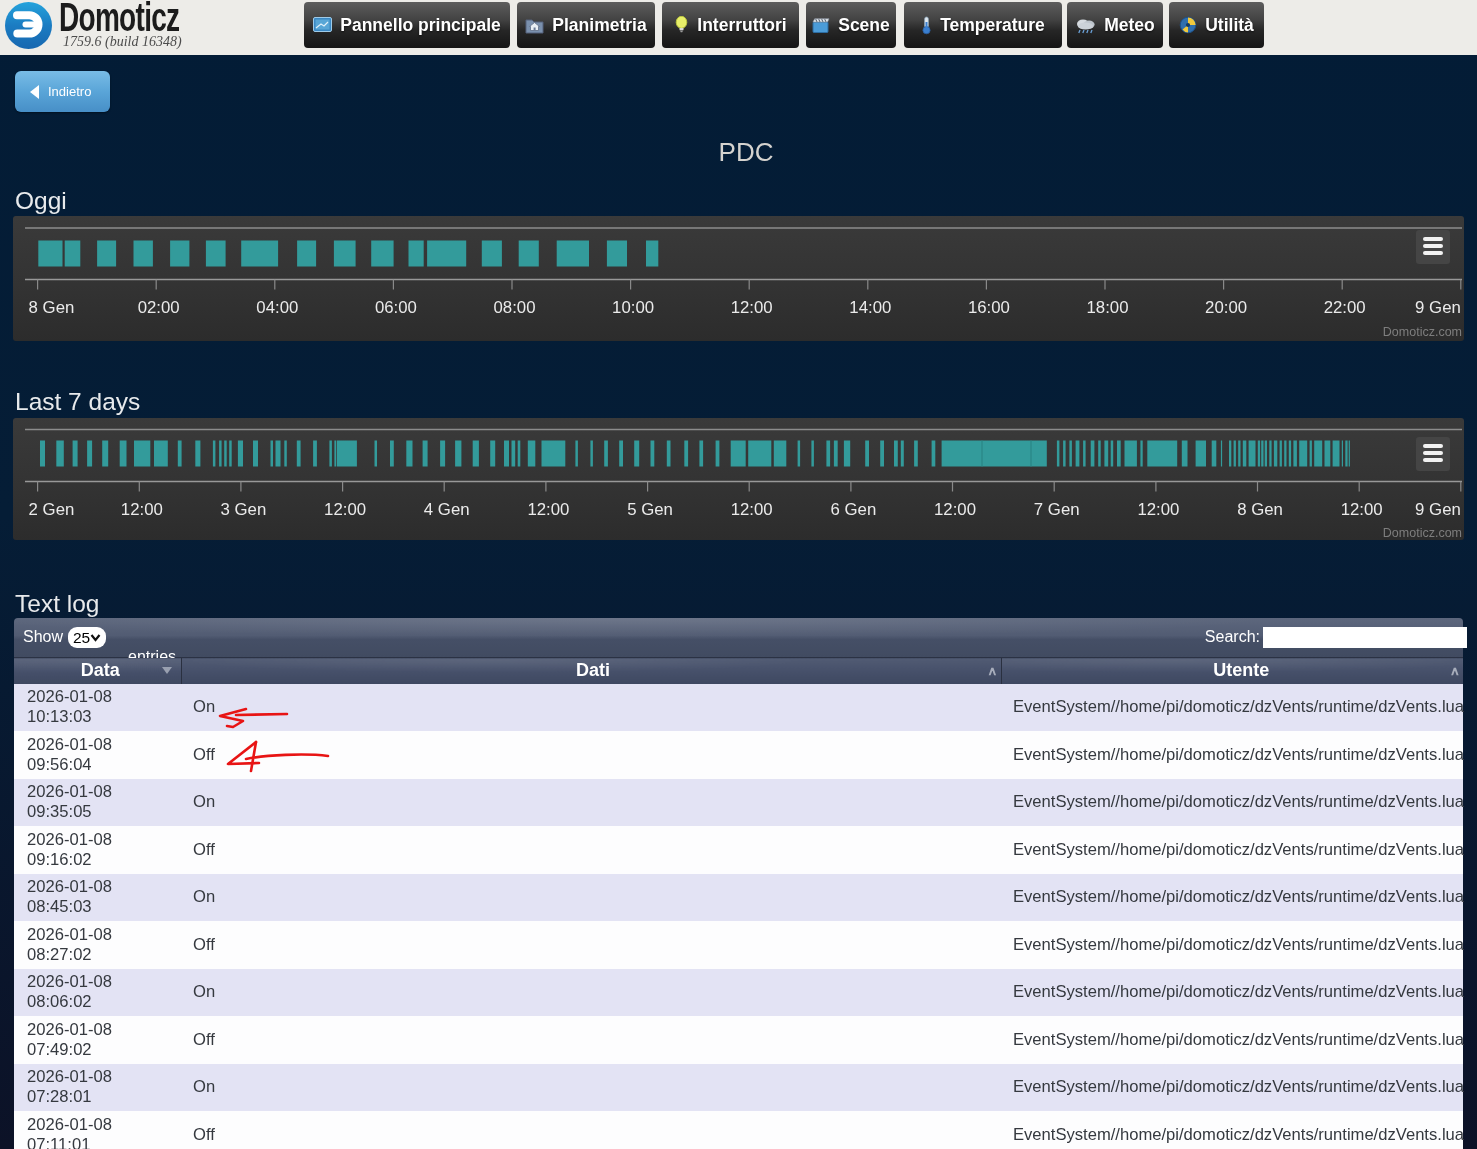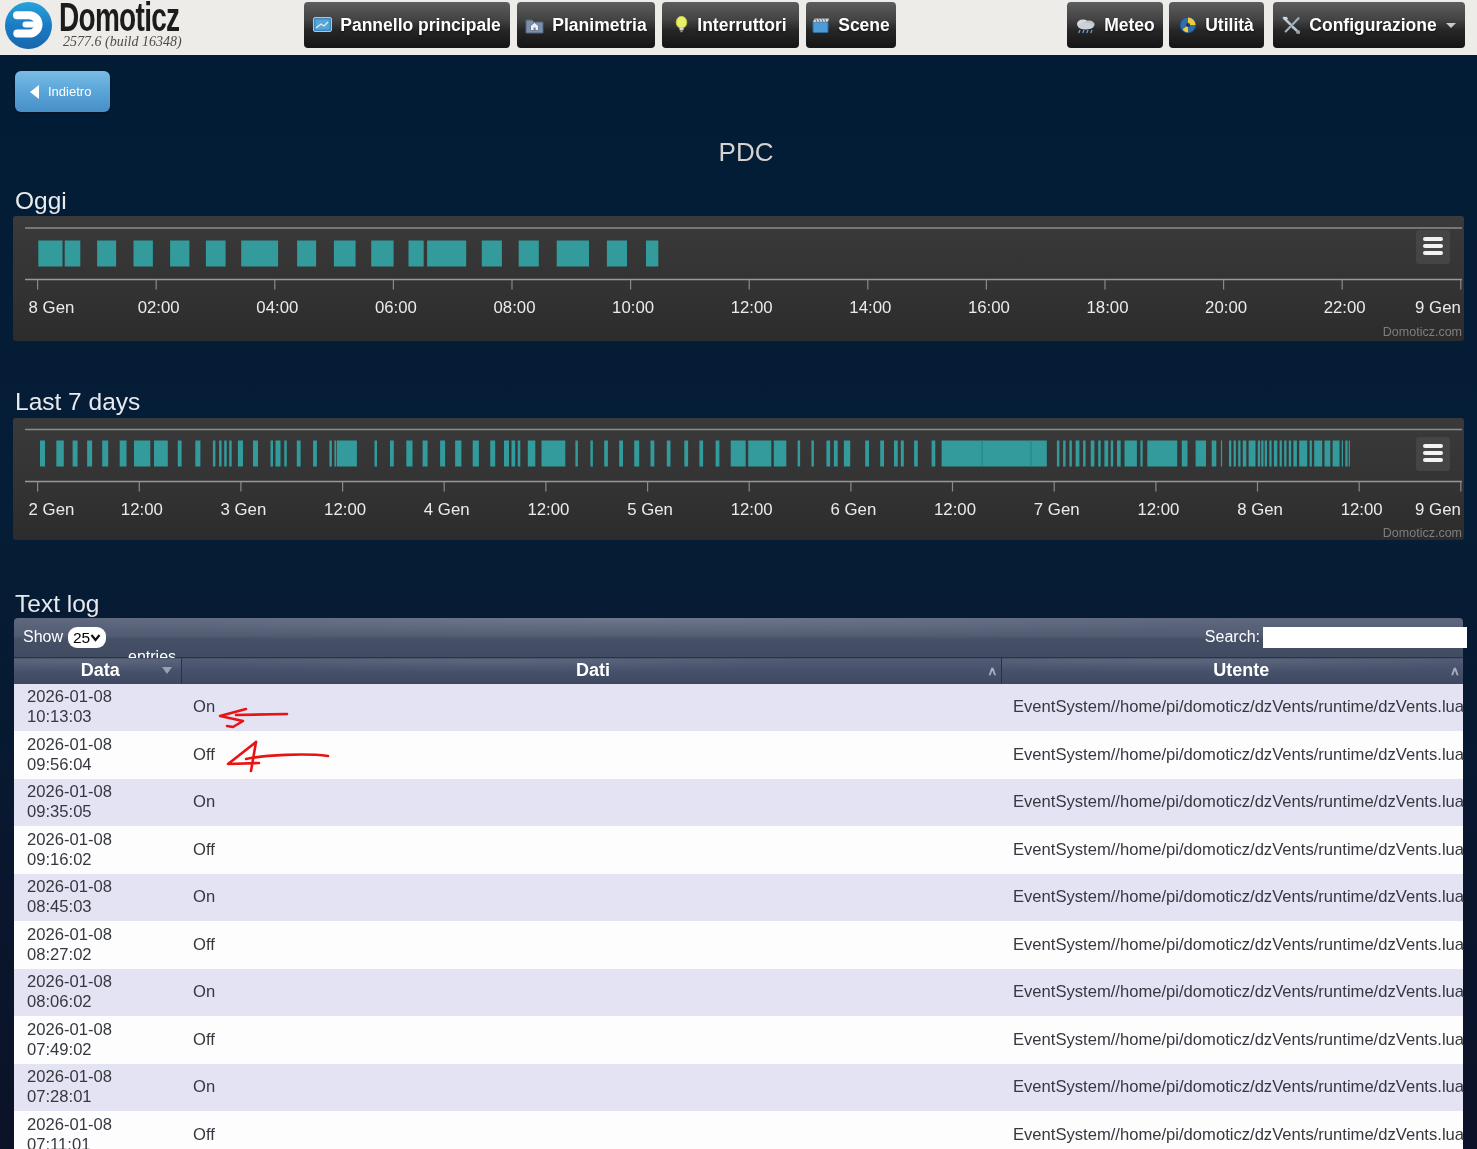--- a/index.html
+++ b/index.html
@@ -52,21 +52,21 @@
       <stop offset="0" stop-color="#25a3dc"></stop>
           <stop offset="0.5" stop-color="#1b7cc2"></stop>
           <stop offset="1" stop-color="#1767b0"></stop>
     </linearGradient>
       </defs>
     <circle cx="23.5" cy="23.5" r="23.5" fill="url(#lg)"></circle>
     <path d="M12 13.2 L24.3 13.2 A9.2 9.2 0 0 1 24.3 31.6 L12.3 31.6" fill="none" stroke="#fff" stroke-width="8" stroke-linecap="round"></path>
     <path d="M20.5 22.4 L28 22.4" fill="none" stroke="#fff" stroke-width="6" stroke-linecap="round"></path>
   </svg>
   <div class="lname">Domoticz</div>
-  <div class="lbuild">2577.6 (build 16348)</div>
+  <div class="lbuild">1759.6 (build 16348)</div>
 <div class="nbtn" style="left:304px;width:206px">
       <span class="nic">
         <svg width="19" height="17" viewBox="0 0 19 17">
           <rect x="0.5" y="0.5" width="18" height="14" rx="1.5" fill="#3b88c3" stroke="#9fcbe8"></rect>
           <rect x="2.5" y="2.5" width="14" height="10" fill="#58a6d6"></rect>
           <path d="M3 11 L8 7 L11 9 L15 5" stroke="#dff0fa" stroke-width="1.2" fill="none"></path>
         </svg>
       </span>
       <span class="nlabel">Pannello principale</span>
     </div>
@@ -92,20 +92,30 @@
     </div>
 <div class="nbtn" style="left:806px;width:90px">
       <span class="nic">
         <svg width="18" height="17" viewBox="0 0 18 17">
           <rect x="1" y="5" width="15" height="10.5" rx="1" fill="#4b9cd8" stroke="#2d6da2"></rect>
           <path d="M1 5 L15.5 5 L17 1.8 L2.7 1.8 z" fill="#e9eef2" stroke="#8b97a5" stroke-width="0.7"></path>
           <path d="M3.6 2.2 l1.5 2.6 M6.6 2.2 l1.5 2.6 M9.6 2.2 l1.5 2.6 M12.6 2.2 l1.5 2.6" stroke="#5a6572" stroke-width="1.1"></path>
         </svg>
       </span>
       <span class="nlabel">Scene</span>
+    </div>
+<div class="nbtn" style="left:904px;width:158px">
+      <span class="nic">
+        <svg width="11" height="19" viewBox="0 0 11 19">
+          <rect x="3.6" y="1" width="3.8" height="11" rx="1.9" fill="#dfe8ef" stroke="#8aa2b5" stroke-width="0.8"></rect>
+          <circle cx="5.5" cy="14.2" r="3.6" fill="#3a7fd0" stroke="#2a5d9e" stroke-width="0.8"></circle>
+          <rect x="4.5" y="6" width="2" height="7" fill="#3a7fd0"></rect>
+        </svg>
+      </span>
+      <span class="nlabel">Temperature</span>
     </div>
 <div class="nbtn" style="left:1067px;width:96px">
       <span class="nic">
         <svg width="21" height="18" viewBox="0 0 21 18">
           <ellipse cx="8" cy="8" rx="6" ry="4.6" fill="#d6dbe0"></ellipse>
           <ellipse cx="14" cy="8.6" rx="5.6" ry="4" fill="#bdc4cb"></ellipse>
           <ellipse cx="10.5" cy="10" rx="7.5" ry="3.6" fill="#ccd2d8"></ellipse>
           <path d="M5 14 l-1.2 3 M9 14 l-1.2 3 M13 14 l-1.2 3 M17 14 l-1.2 3" stroke="#6aa1d8" stroke-width="1.3"></path>
         </svg>
       </span>
@@ -114,32 +124,20 @@
 <div class="nbtn" style="left:1169px;width:95px">
       <span class="nic">
         <svg width="18" height="18" viewBox="0 0 18 18">
           <circle cx="9" cy="9" r="7.8" fill="#2f6fae" stroke="#1d4f86"></circle>
           <path d="M9 1.5 A7.6 7.6 0 0 1 16.6 9 L9 9 z" fill="#f0c93c"></path>
           <path d="M3.5 13.5 A7.6 7.6 0 0 0 9 16.6 L9 9 z" fill="#f0c93c"></path>
           <circle cx="9" cy="9" r="2.1" fill="#123b66"></circle>
         </svg>
       </span>
       <span class="nlabel">Utilità</span>
-    </div>
-<div class="nbtn" style="left:1273px;width:192px">
-      <span class="nic">
-        <svg width="19" height="18" viewBox="0 0 19 18">
-          <path d="M2 2 l6.2 6.2 M10.8 11 l5.8 5.4" stroke="#b9c6d2" stroke-width="2.6" stroke-linecap="round"></path>
-          <path d="M16.5 2.2 l-12.8 13.2" stroke="#9fb0bf" stroke-width="2.2" stroke-linecap="round"></path>
-          <path d="M1.6 1.6 l2.8 -0.9 1.6 1.6 -2.1 2.1 -1.6 -1.6 z" fill="#cdd8e2"></path>
-          <circle cx="16" cy="16" r="2" fill="#8fa1b1"></circle>
-        </svg>
-      </span>
-      <span class="nlabel">Configurazione</span>
-      <span class="caret"></span>
     </div>
 </div>
 
 <div class="back"><span class="tri"></span>Indietro</div>
 <div class="pdc">PDC</div>
 
 <div class="sech" style="top:186.5px">Oggi</div>
 <div class="chart" style="top:215.5px;height:125px">
   <svg width="1451" height="125">
 <line x1="12" y1="12" x2="1449" y2="12" stroke="#8c8c8c" stroke-width="1.4"></line>

